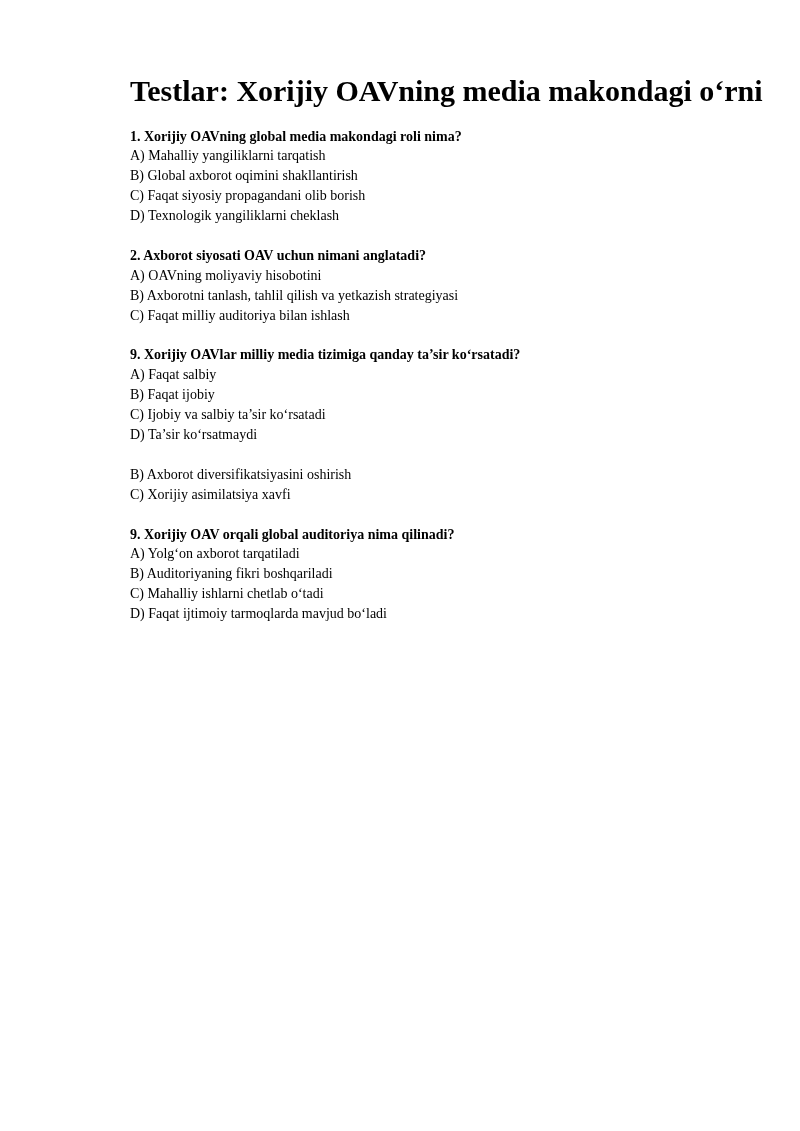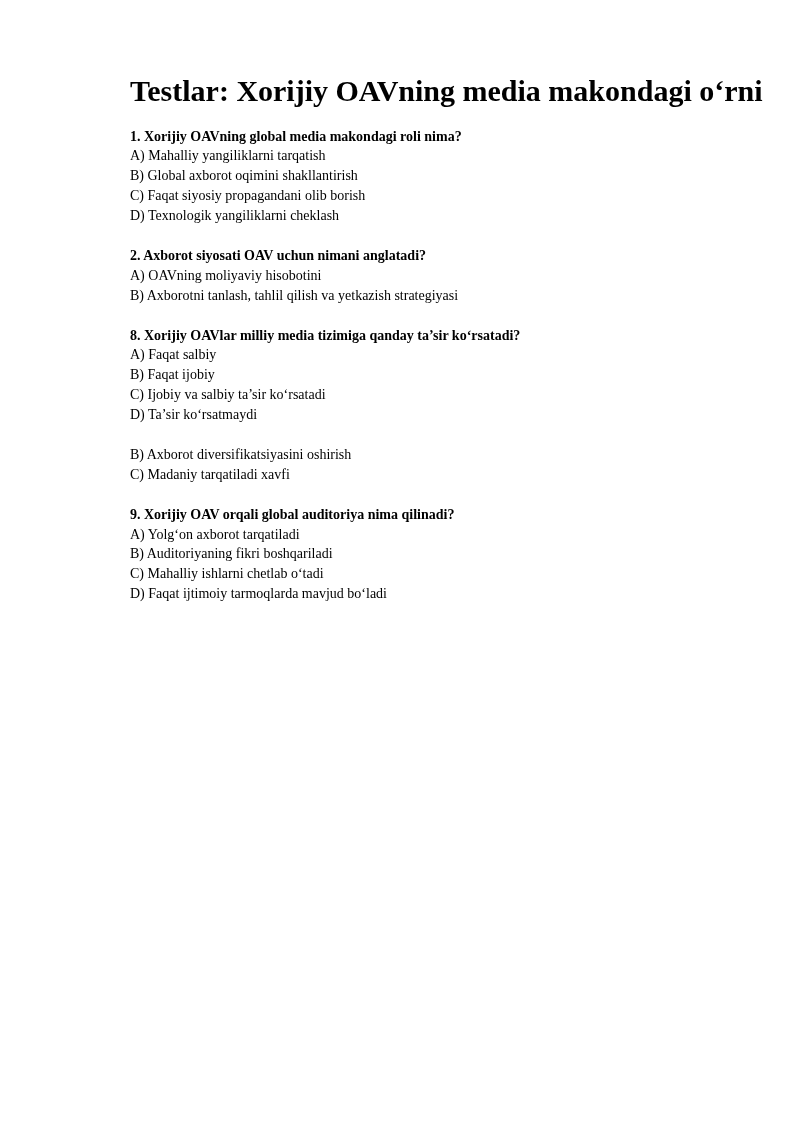--- a/index.html
+++ b/index.html
@@ -57,37 +57,38 @@
             <div class="option-line">C) Faqat siyosiy propagandani olib borish</div>
             <div class="option-line">D) Texnologik yangiliklarni cheklash</div>
           </div>
   </section>
 
   <section class="question">
     <div class="q-heading">2. Axborot siyosati OAV uchun nimani anglatadi?</div>
     <div>
             <div class="option-line">A) OAVning moliyaviy hisobotini</div>
             <div class="option-line">B) Axborotni tanlash, tahlil qilish va yetkazish strategiyasi</div>
+            <div class="option-line">C) Faqat milliy auditoriya bilan ishlash</div>
           </div>
   </section>
 
   <section class="question">
-    <div class="q-heading">8. Xorijiy OAVlar milliy media tizimiga qanday ta’sir koʻrsatadi?</div>
+    <div class="q-heading">9. Xorijiy OAVlar milliy media tizimiga qanday ta’sir koʻrsatadi?</div>
     <div>
             <div class="option-line">A) Faqat salbiy</div>
             <div class="option-line">B) Faqat ijobiy</div>
             <div class="option-line">C) Ijobiy va salbiy ta’sir koʻrsatadi</div>
             <div class="option-line">D) Ta’sir koʻrsatmaydi</div>
           </div>
   </section>
 
   <section class="question">
     <div>
             <div class="option-line">B) Axborot diversifikatsiyasini oshirish</div>
-            <div class="option-line">C) Madaniy tarqatiladi xavfi</div>
+            <div class="option-line">C) Xorijiy asimilatsiya xavfi</div>
           </div>
   </section>
 
   <section class="question">
     <div class="q-heading">9. Xorijiy OAV orqali global auditoriya nima qilinadi?</div>
     <div>
             <div class="option-line">A) Yolgʻon axborot tarqatiladi</div>
             <div class="option-line">B) Auditoriyaning fikri boshqariladi</div>
             <div class="option-line">C) Mahalliy ishlarni chetlab oʻtadi</div>
             <div class="option-line">D) Faqat ijtimoiy tarmoqlarda mavjud boʻladi</div>

